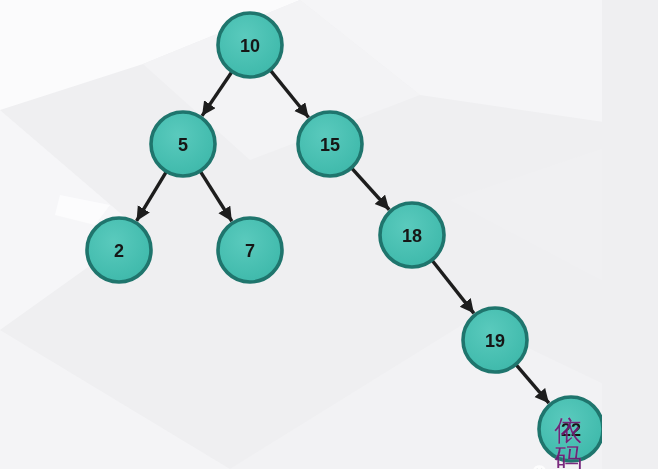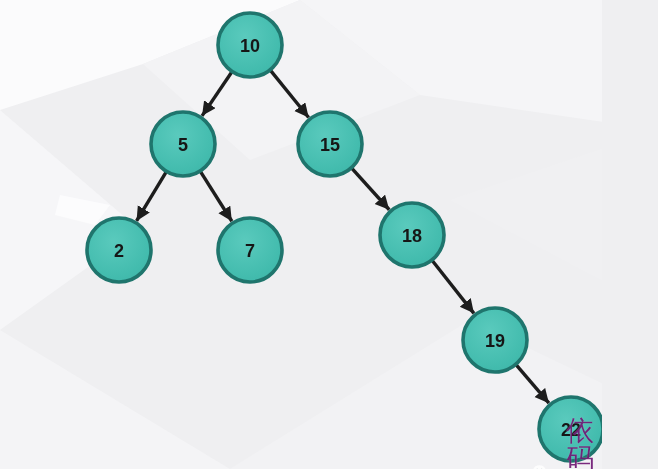--- a/index.html
+++ b/index.html
@@ -1,16 +1,16 @@
 <!DOCTYPE html>
 <html><head>
 <meta charset="utf-8">
 <style>
   html,body { margin:0; padding:0; background:#efeff1; font-family:"Liberation Sans", sans-serif; }
-  .canvas { position:relative; width:602px; height:469px; overflow:hidden; background:#efeff1;text-align:center; }
+  .canvas { position:relative; width:602px; height:469px; overflow:hidden; background:#efeff1; }
   svg.layer { position:absolute; left:0; top:0; }
   .node-label { font-family:"Liberation Sans", sans-serif; font-weight:bold; font-size:18px; }
   .watermark { position:absolute; left:532px; top:417px; display:flex; align-items:center; opacity:0.92; pointer-events:none; }
   .watermark-text { font-size:28px; color:#701a75; line-height:1; letter-spacing:0px;
                     font-family:"DejaVu Sans", sans-serif; text-shadow:0 0 1px rgba(255,255,255,.4); }
   .wc-icon { margin-right:2px; }
 </style>
 </head>
 <body>
 

